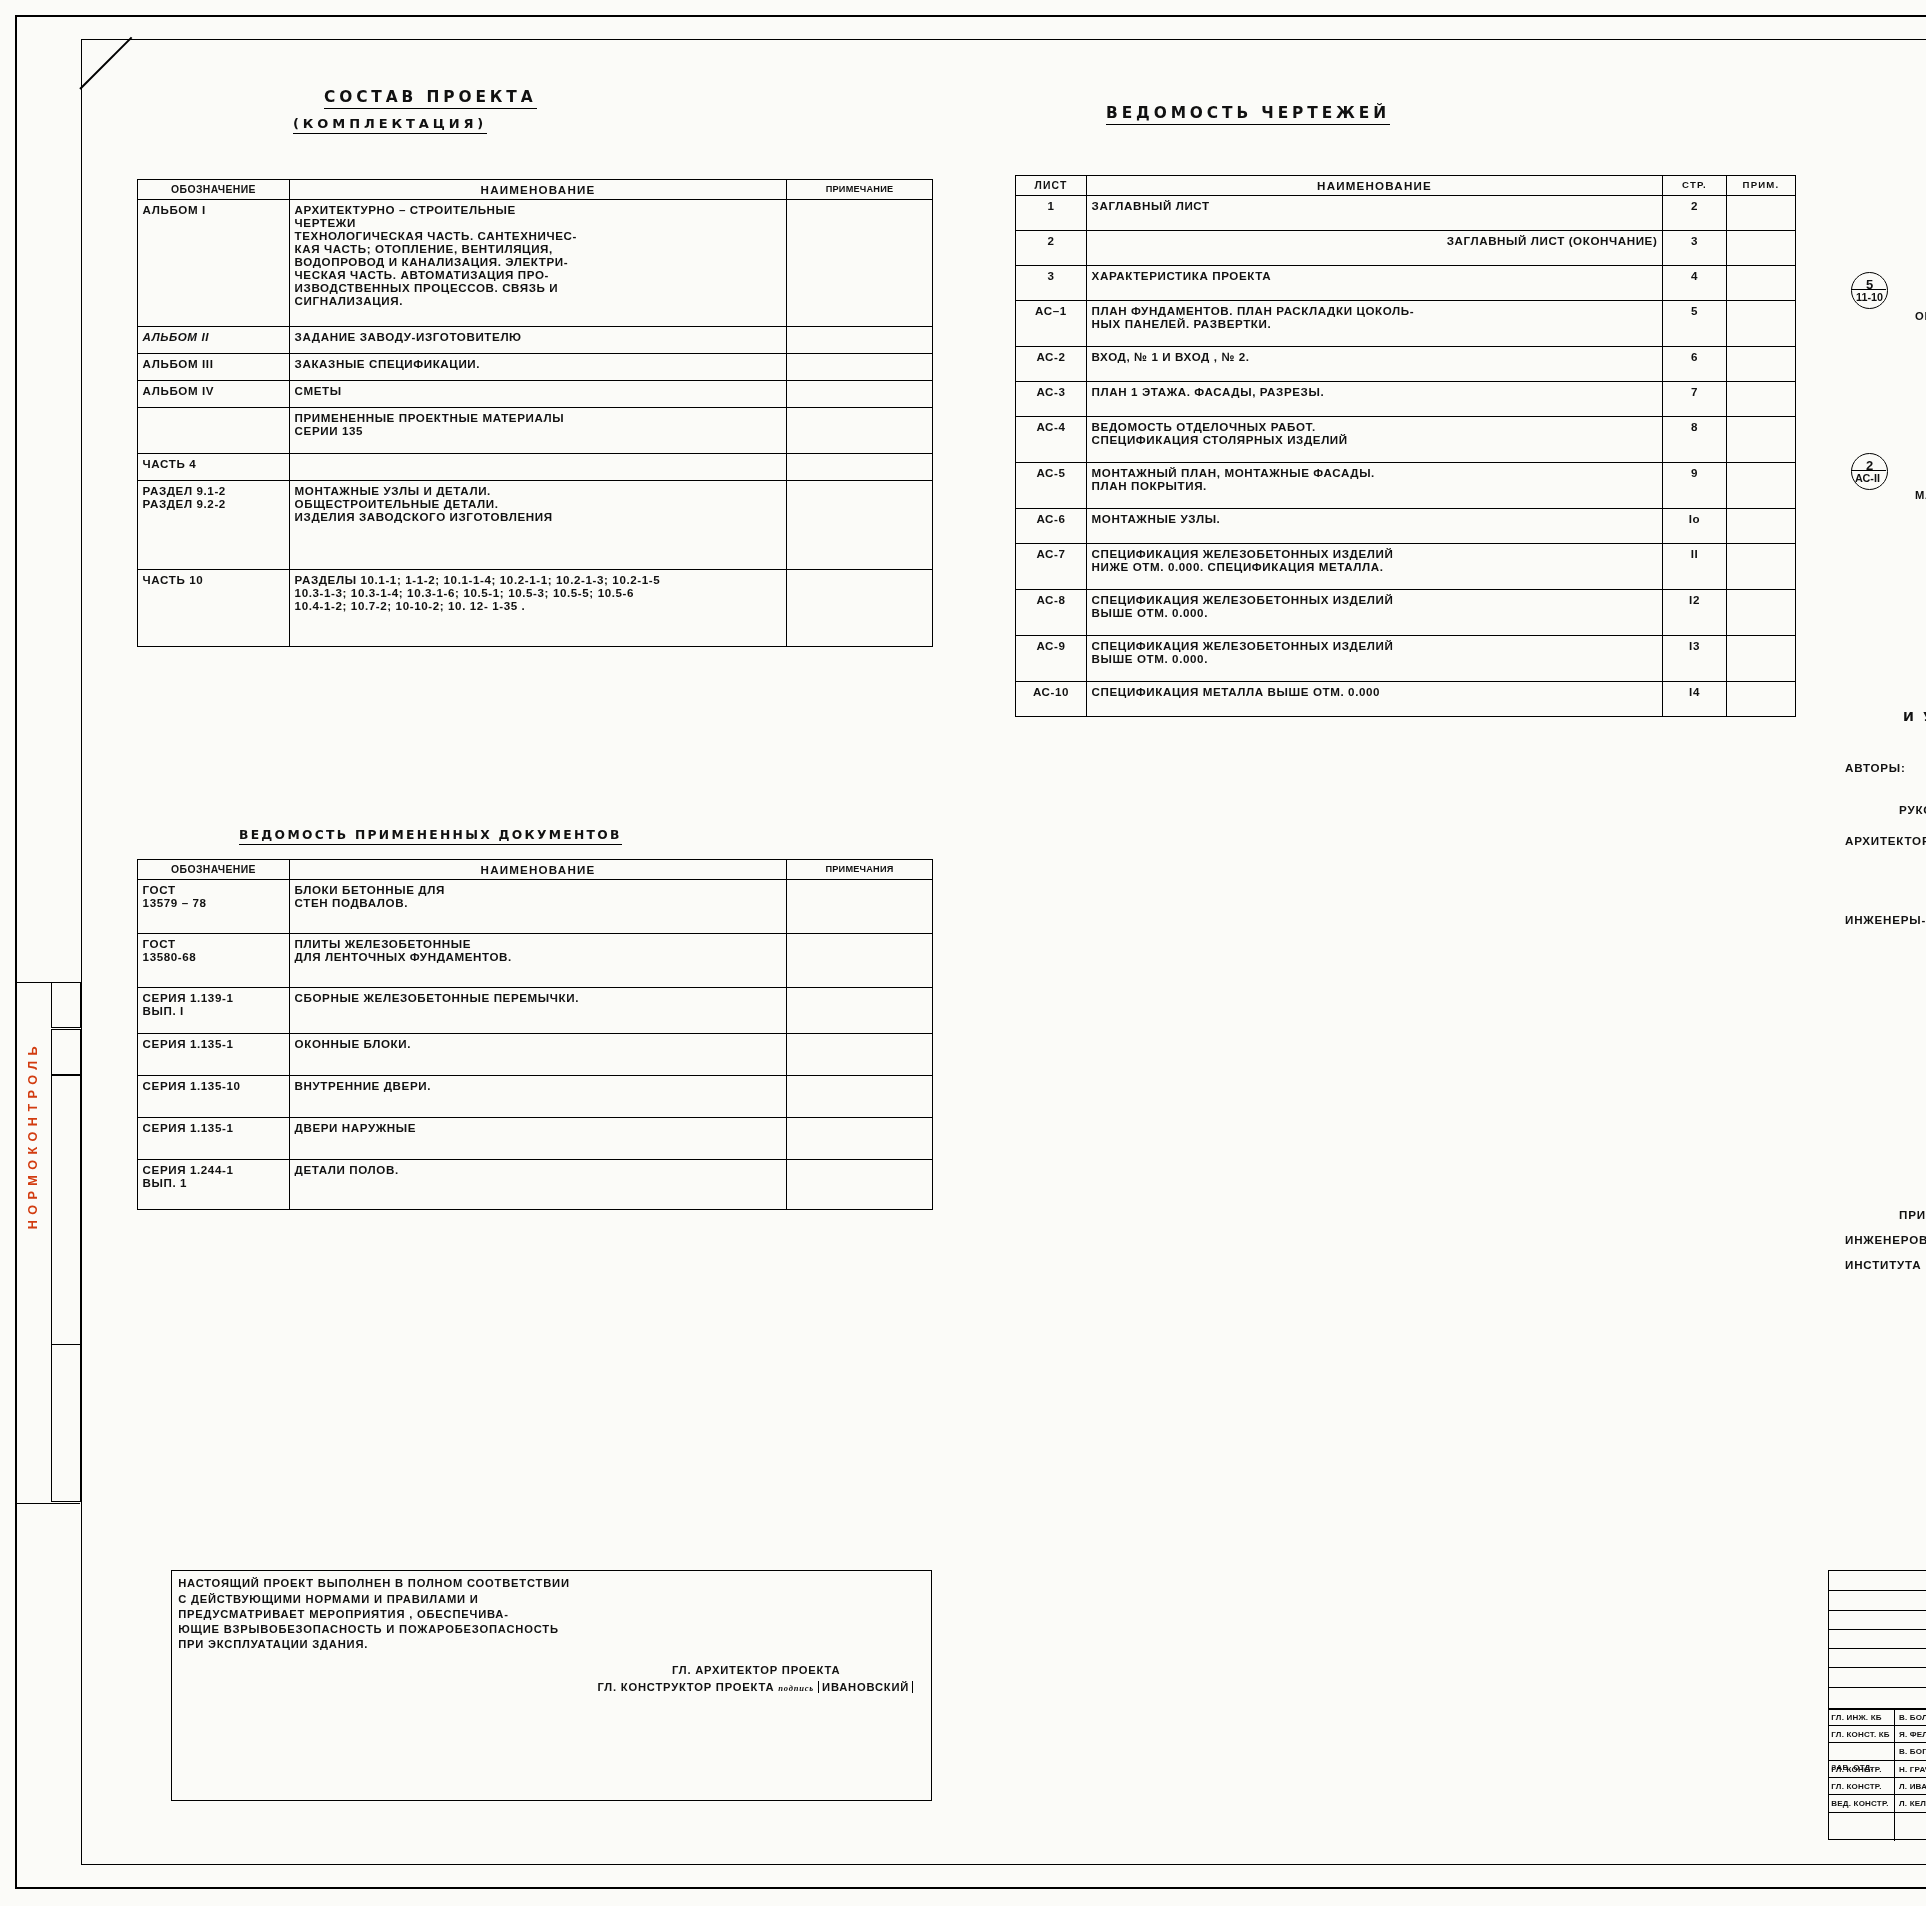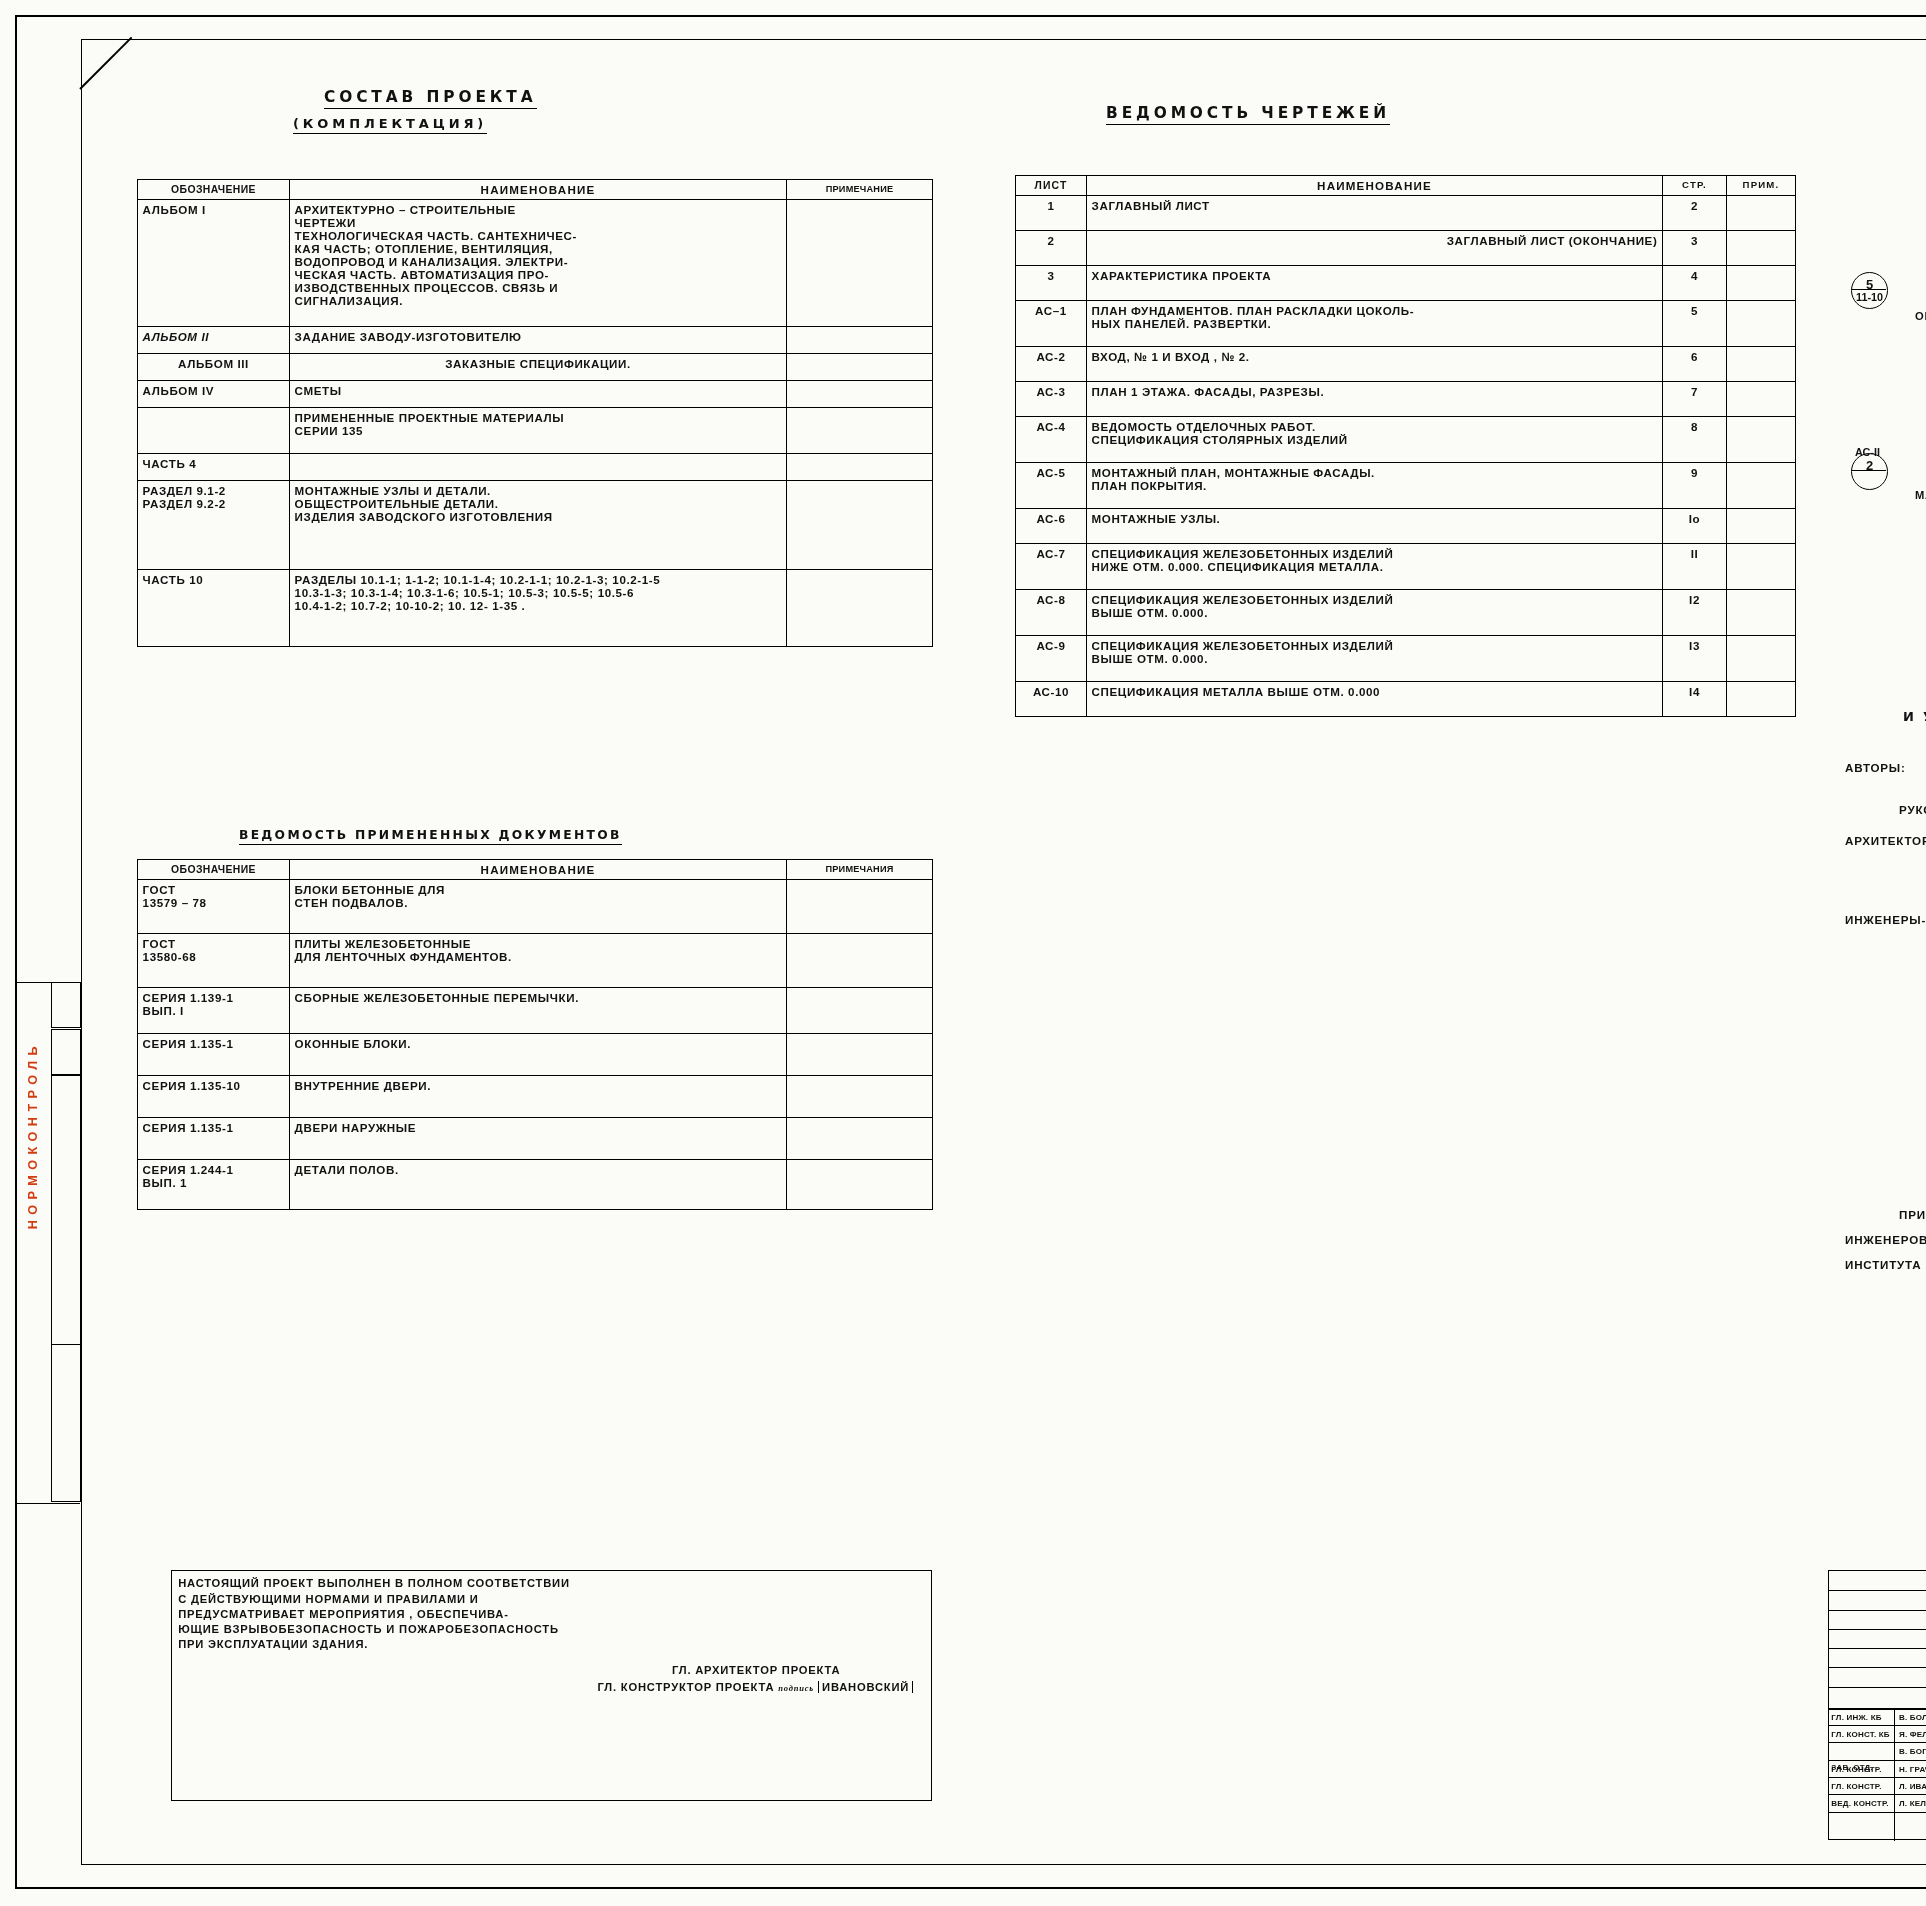--- a/index.html
+++ b/index.html
@@ -130,21 +130,21 @@
 ЧЕСКАЯ ЧАСТЬ. АВТОМАТИЗАЦИЯ ПРО-
 ИЗВОДСТВЕННЫХ ПРОЦЕССОВ. СВЯЗЬ И
 СИГНАЛИЗАЦИЯ.</td>
           <td style="white-space: pre-line;"></td>
         </tr>
         <tr style="height: 27px;">
           <td class="lead" style="white-space: pre-line; font-style: italic;">АЛЬБОМ II</td>
           <td style="white-space: pre-line;">ЗАДАНИЕ ЗАВОДУ-ИЗГОТОВИТЕЛЮ</td>
           <td style="white-space: pre-line;"></td>
         </tr>
-        <tr style="height: 27px; text-align: center;">
+        <tr style="height: 27px;">
           <td class="lead" style="white-space: pre-line;">АЛЬБОМ III</td>
           <td style="white-space: pre-line;">ЗАКАЗНЫЕ СПЕЦИФИКАЦИИ.</td>
           <td style="white-space: pre-line;"></td>
         </tr>
         <tr style="height: 27px;">
           <td class="lead" style="white-space: pre-line;">АЛЬБОМ IV</td>
           <td style="white-space: pre-line;">СМЕТЫ</td>
           <td style="white-space: pre-line;"></td>
         </tr>
         <tr style="height: 46px;">
@@ -369,21 +369,21 @@
   </div>
   <div style="position:absolute;left:1851px;top:289px;width:35px;border-top:1.5px solid #000;"></div>
   <div class="legend-sub" style="left:1856px;top:291px;font-size:10.8px;letter-spacing:0;">11-10</div>
 
   <div class="legend-sub" style="left:1915px;top:310px;">ОБОЗНАЧЕНИЕ  ЧАСТИ И ЛИСТА СЕРИИ.</div>
 
   <div class="circ" style="left:1851px;top:453px;">
     <span style="position:relative;top:-6.2px;">2</span>
   </div>
   <div style="position:absolute;left:1851px;top:470px;width:35px;border-top:1.5px solid #000;"></div>
-  <div class="legend-sub" style="left:1855px;top:446px;font-size:10.8px;letter-spacing:0;">АС-II</div>
+  <div class="legend-sub" style="left:1855px;top:472px;font-size:10.8px;letter-spacing:0;">АС-II</div>
 
   <div class="legend-sub" style="left:1915px;top:489px;">МАРКА   ЛИСТА ДАННОГО ПРОЕКТА</div>
 
   <div class="sec-title hand" style="left:1903px;top:709px;font-size:13px;letter-spacing:2.3px;">
     <span>И УЧАСТНИКИ РАЗРАБОТКИ ПРОЕКТА</span>
   </div>
 
   <div class="auth" style="left:1845px;top:761px;">АВТОРЫ:</div>
   <div class="auth" style="left:1899px;top:803px;">РУКОВОДИТЕЛЬ АВТОРСКОГО КОЛЛЕКТИВА</div>
 

